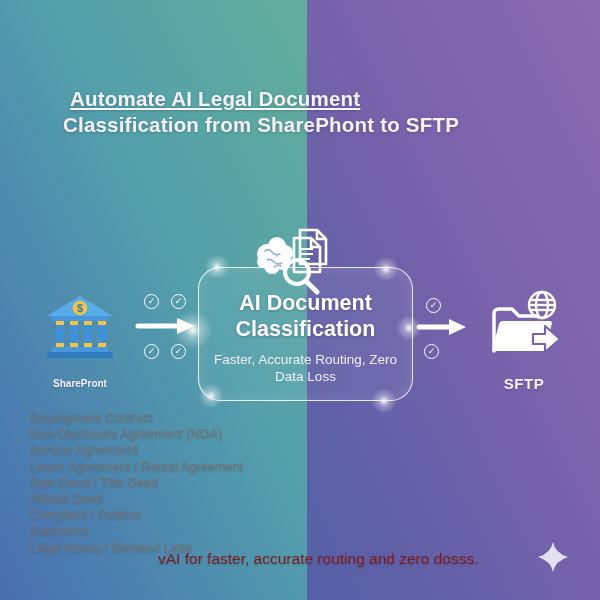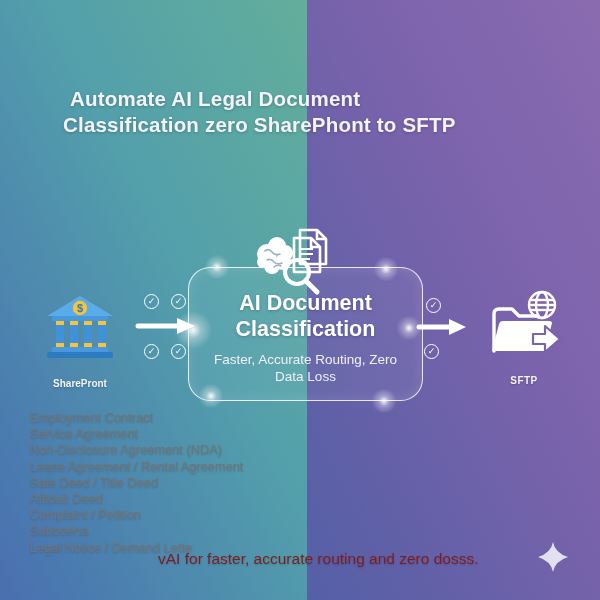--- a/index.html
+++ b/index.html
@@ -14,26 +14,26 @@
   }
   .bg-right{
     position:absolute;left:307px;top:0;width:293px;height:600px;
     background:linear-gradient(to bottom left,#8a6bb0 0%,#7b63ac 40%,#5d60a7 85%,#5560a6 100%);
   }
   .title{
     position:absolute;left:63px;top:86px;width:490px;
     color:#f4f3f7;font-size:20.5px;font-weight:bold;line-height:26px;
     letter-spacing:.2px;text-shadow:0 1px 3px rgba(20,20,40,.25);
   }
-  .title .l1{display:block;padding-left:7px;}
+  .title .l1{display:block;padding-left:7px;text-decoration:underline;}
   .title .l2{display:block;}
 
   
   .center-box{
-    position:absolute;left:188px;top:267px;width:235px;height:134px;
+    position:absolute;left:198px;top:267px;width:215px;height:134px;
     border:1.5px solid rgba(255,255,255,.85);border-radius:22px;
     background:rgba(255,255,255,.05);
     box-shadow:0 0 14px rgba(255,255,255,.12) inset;
     text-align:center;color:#ffffff;box-sizing:border-box;
   }
   .center-heading{
     margin:22px auto 0;width:182px;
     font-size:21.5px;font-weight:bold;line-height:26px;
     text-shadow:0 1px 3px rgba(20,20,40,.25);
   }
@@ -46,21 +46,21 @@
   
   .node{position:absolute;text-align:center;}
   .node-label{
     position:absolute;left:50%;transform:translateX(-50%);
     white-space:nowrap;color:#f4f3f7;font-weight:bold;
     text-shadow:0 1px 2px rgba(20,20,40,.25);
   }
   .node-source{left:44px;top:294px;width:72px;}
   .node-source .node-label{top:84px;font-size:10px;}
   .node-dest{left:486px;top:288px;width:76px;}
-  .node-dest .node-label{top:87px;font-size:10px;letter-spacing:.5px;}
+  .node-dest .node-label{top:87px;font-size:15px;letter-spacing:.5px;}
 
   
   .arrow-group{position:absolute;}
   .ag-left{left:135px;top:294px;width:62px;height:68px;}
   .ag-right{left:416px;top:298px;width:52px;height:62px;}
   .check{
     position:absolute;width:13px;height:13px;border:1.8px solid #fff;border-radius:50%;
     color:#fff;font-size:9px;font-weight:bold;line-height:13px;text-align:center;
     font-family:"DejaVu Sans",sans-serif;
   }
@@ -85,21 +85,21 @@
   .sparkle{position:absolute;left:537px;top:541px;width:32px;height:32px;}
 </style>
 </head>
 <body>
 
 <div class="bg-left"></div>
 <div class="bg-right"></div>
 
 <div class="title">
   <span class="l1">Automate AI Legal Document</span>
-  <span class="l2">Classification zero SharePhont to SFTP</span>
+  <span class="l2">Classification from SharePhont to SFTP</span>
 </div>
 
 <div class="node node-source">
   <svg width="72" height="68" viewBox="0 0 72 68">
     <polygon points="36,2 3,22 69,22" fill="#5aabe9"></polygon>
     <circle cx="36" cy="14" r="7.2" fill="#f6c33b"></circle>
     <text x="36" y="18" text-anchor="middle" font-size="11" font-weight="bold" fill="#2e7cc0" font-family="Liberation Sans, sans-serif">$</text>
     <rect x="8" y="22" width="56" height="5" fill="#4798dd"></rect>
     <g>
       <rect x="12" y="27" width="8" height="4" fill="#f6c33b"></rect>
@@ -198,22 +198,22 @@
 
 <div class="flare" style="left:204px;top:254px;width:26px;height:26px;"></div>
 <div class="flare" style="left:373px;top:256px;width:26px;height:26px;"></div>
 <div class="flare" style="left:396px;top:315px;width:26px;height:26px;"></div>
 <div class="flare" style="left:173px;top:310px;width:40px;height:40px;"></div>
 <div class="flare" style="left:198px;top:383px;width:26px;height:26px;"></div>
 <div class="flare" style="left:371px;top:388px;width:26px;height:26px;"></div>
 
 <div class="doc-list">
     <div class="doc-list-item">Employment Contract</div>
+    <div class="doc-list-item">Non-Disclosure Agreement (NDA)</div>
     <div class="doc-list-item">Service Agreement</div>
-    <div class="doc-list-item">Non-Disclosure Agreement (NDA)</div>
     <div class="doc-list-item">Lease Agreement / Rental Agreement</div>
     <div class="doc-list-item">Sale Deed / Title Deed</div>
     <div class="doc-list-item">Affidait Deed</div>
     <div class="doc-list-item">Complaint / Petition</div>
     <div class="doc-list-item">Subboena</div>
     <div class="doc-list-item">Legal Notice / Demand Lette</div>
   </div>
 
 <div class="caption">vAI for faster, accurate routing and zero dosss.</div>
 

